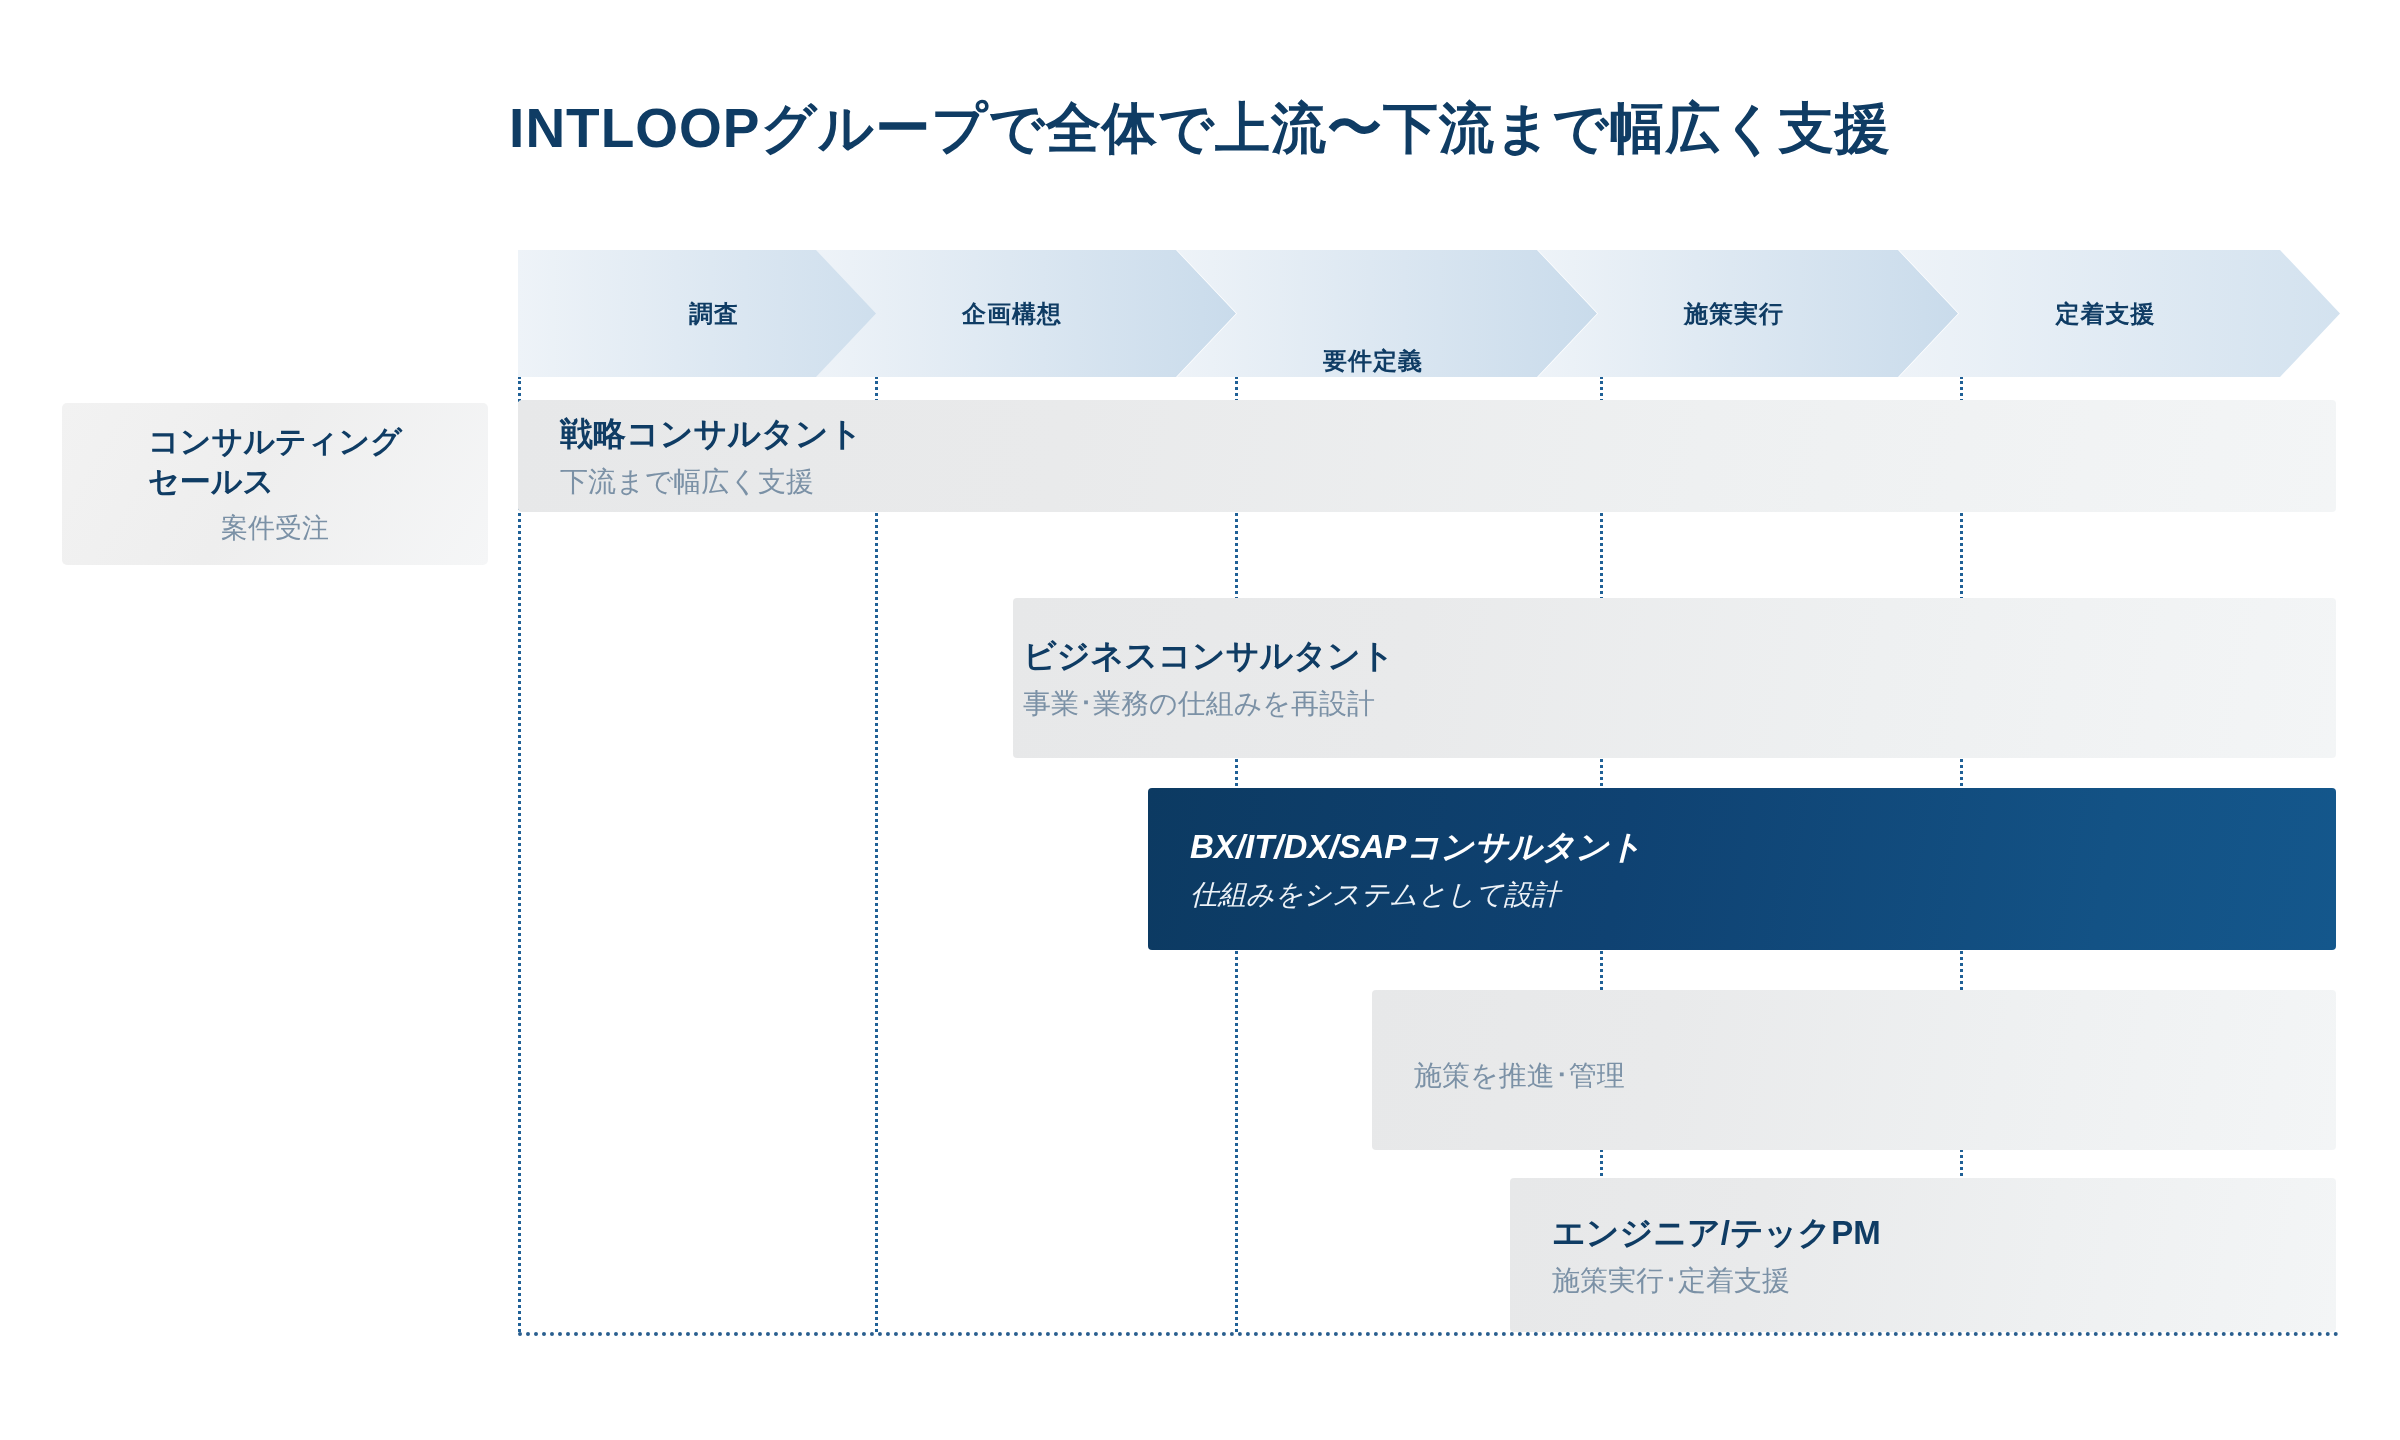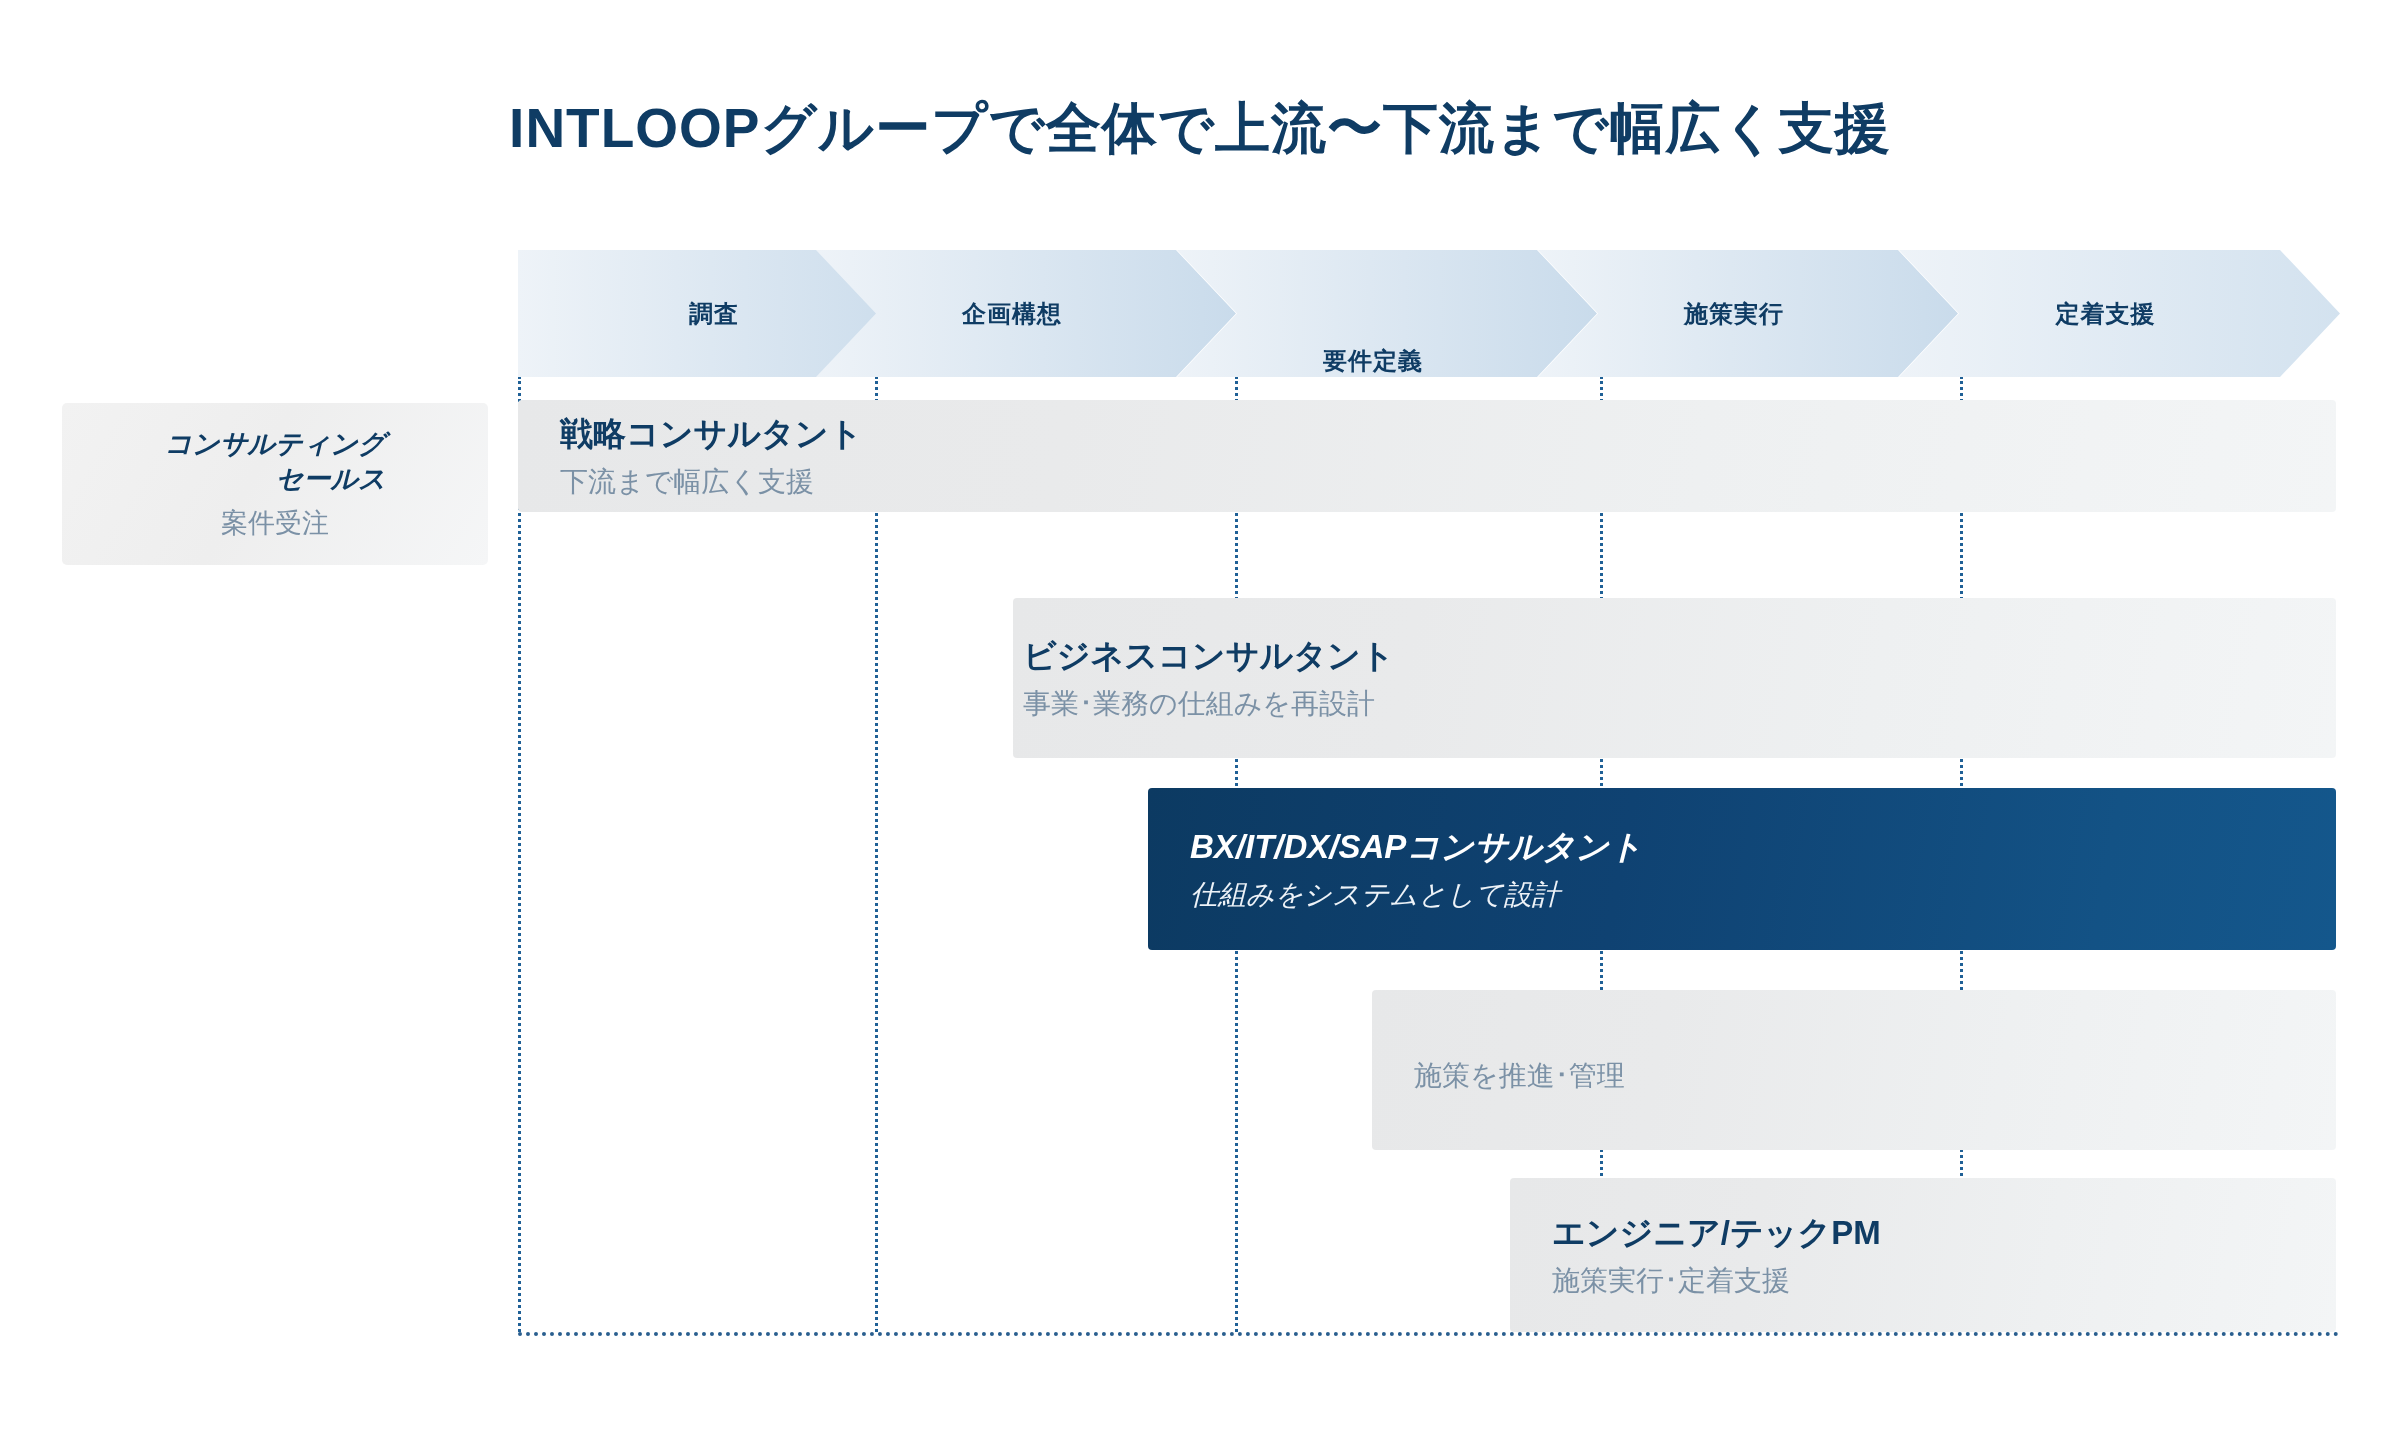--- a/index.html
+++ b/index.html
@@ -42,21 +42,21 @@
   }
 
   
   .side-card{
     position:absolute;left:62px;top:403px;width:426px;height:162px;
     background:linear-gradient(120deg,#f2f2f2 0%,#eeeeee 45%,#f5f6f7 100%);
     border-radius:5px;
     display:flex;flex-direction:column;align-items:center;justify-content:center;
   }
   .side-card .t{
-    font-size:27px;font-weight:bold;color:#0f3c64;line-height:1.28;text-align:right;font-style:italic;
+    font-size:31px;font-weight:bold;color:#0f3c64;line-height:1.28;text-align:left;
   }
   .side-card .s{
     font-size:27px;color:#7b91a6;margin-top:9px;text-align:center;
   }
 
   
   .bar{
     position:absolute;
     border-radius:4px;
     box-sizing:border-box;

